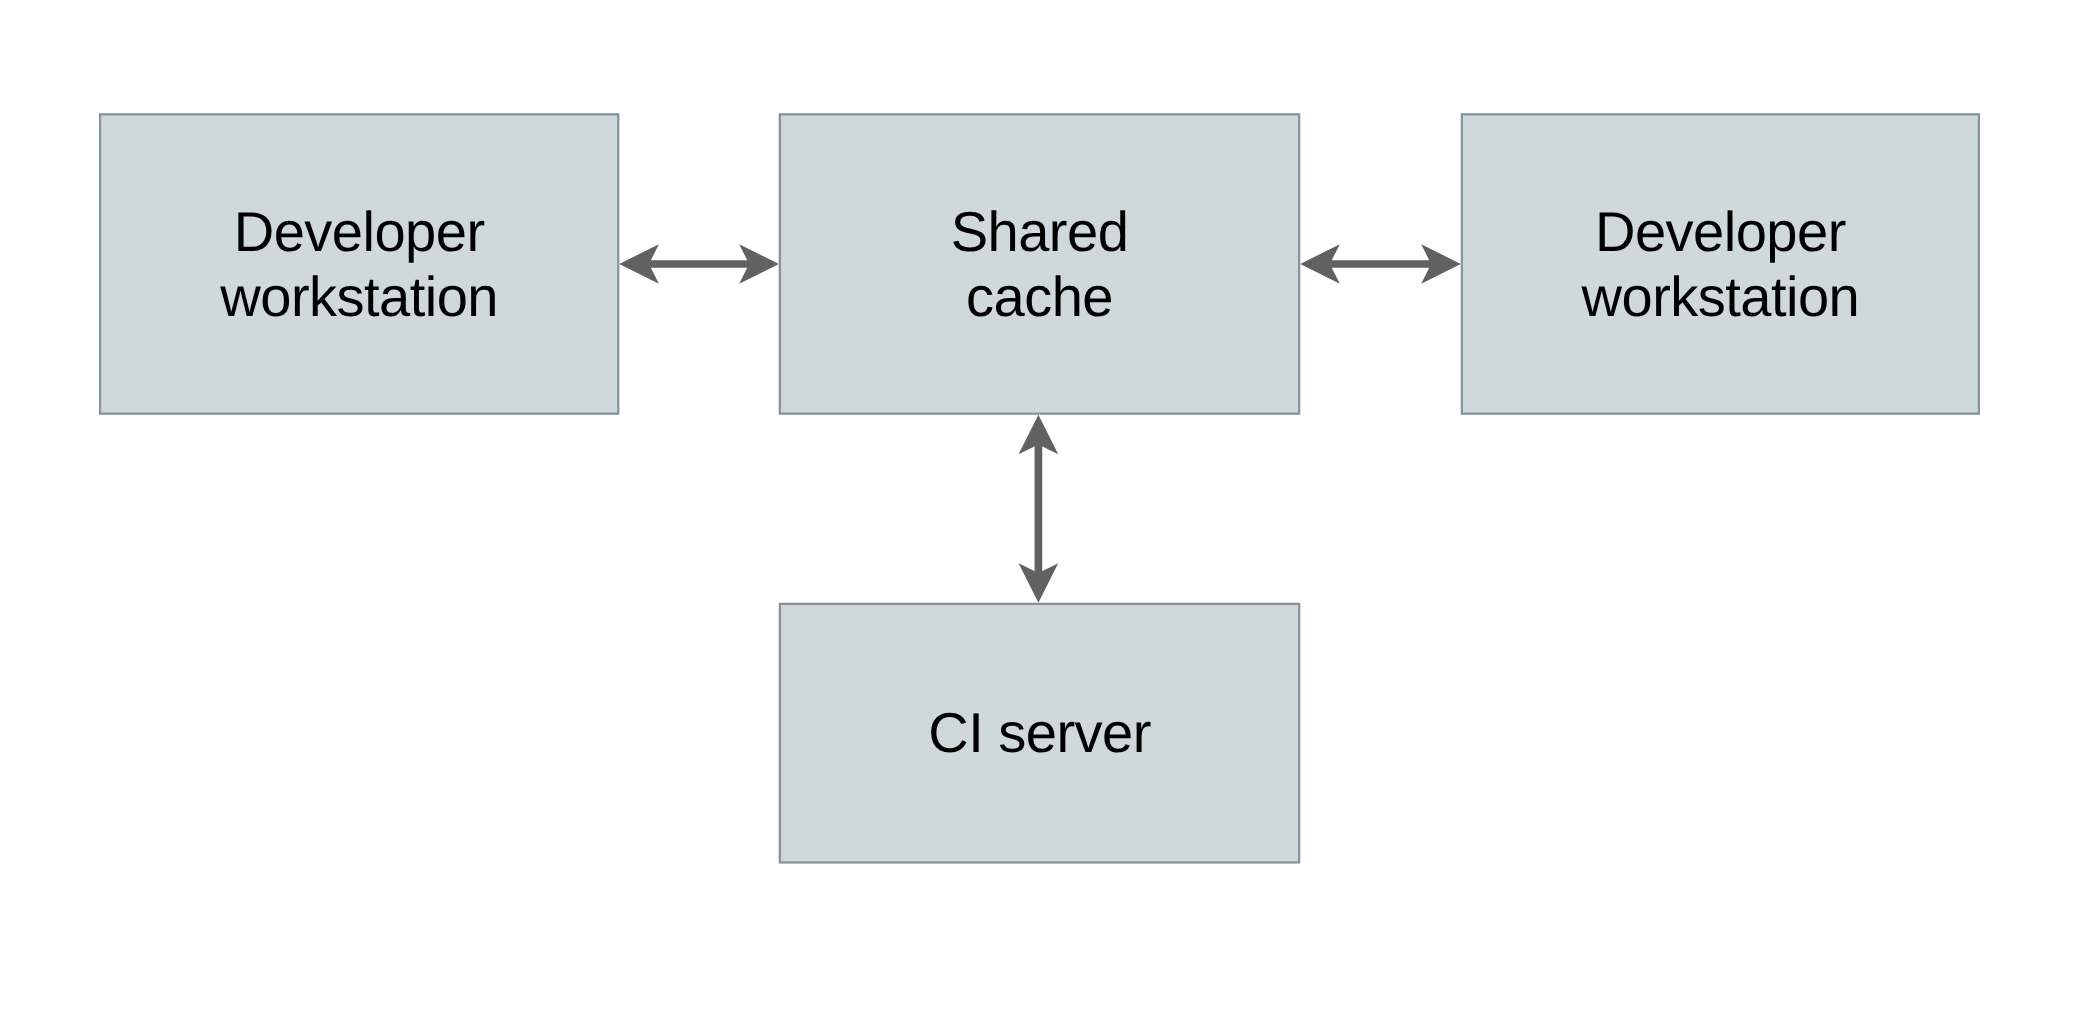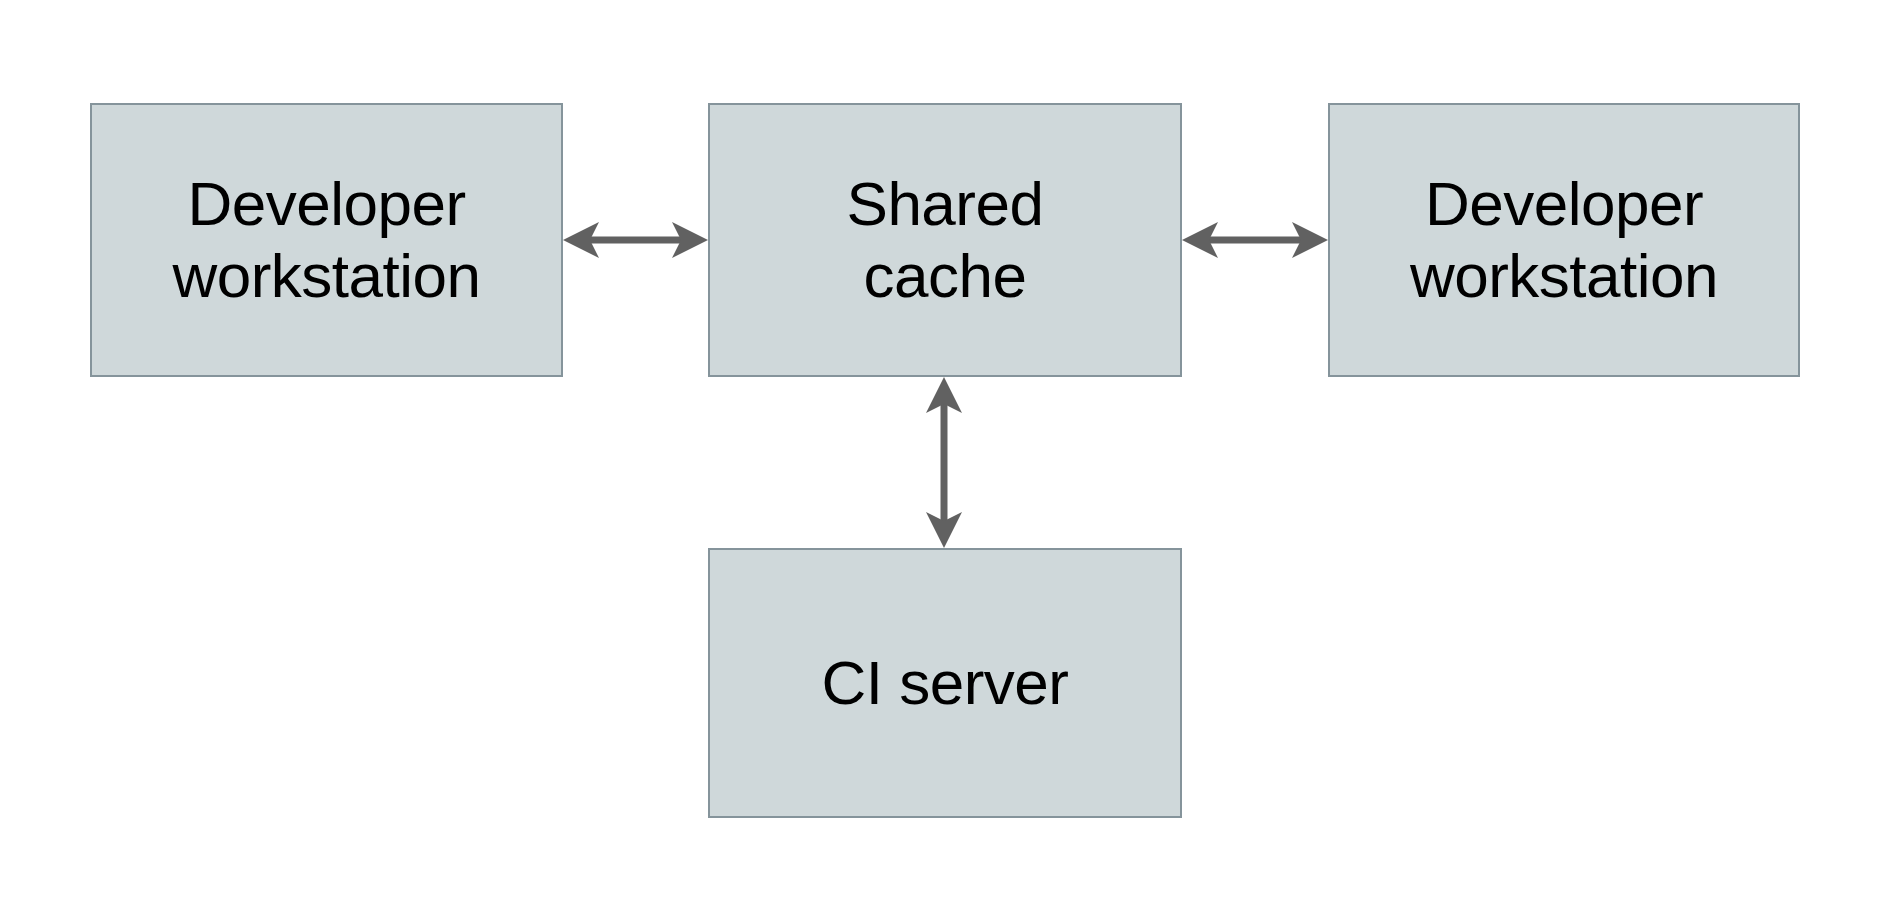--- a/index.html
+++ b/index.html
@@ -18,29 +18,29 @@
   .node {
     position: absolute;
     box-sizing: border-box;
     background: #cfd8da;
     border: 2px solid #85949b;
     display: flex;
     align-items: center;
     justify-content: center;
     text-align: center;
     color: #000000;
-    font-size: 62px;
+    font-size: 51px;
     line-height: 1.16;
     white-space: pre-line;
     letter-spacing: -0.5px;
   }
   #node-dev-left   { left: 90px;   top: 103px; width: 473px; height: 274px; }
   #node-cache      { left: 708px;  top: 103px; width: 474px; height: 274px; justify-content: center; }
   #node-dev-right  { left: 1328px; top: 103px; width: 472px; height: 274px; }
-  #node-ci         { left: 708px;  top: 548px; width: 474px; height: 270px; }
+  #node-ci         { left: 708px;  top: 548px; width: 474px; height: 237px; }
 
   .edge {
     position: absolute;
     display: block;
   }
   #edge-left  { left: 563px;  top: 218px; }
   #edge-right { left: 1182px; top: 218px; }
   #edge-down  { left: 922px;  top: 377px; }
 </style>
 </head>

